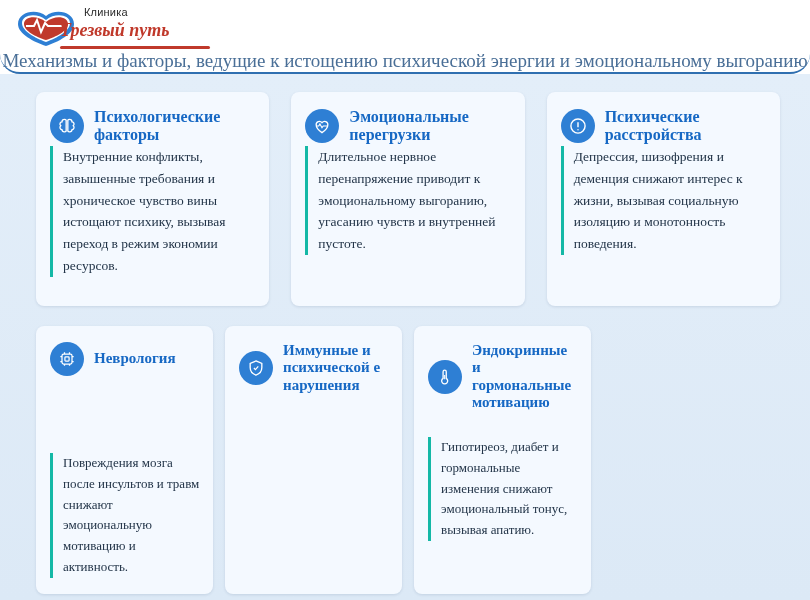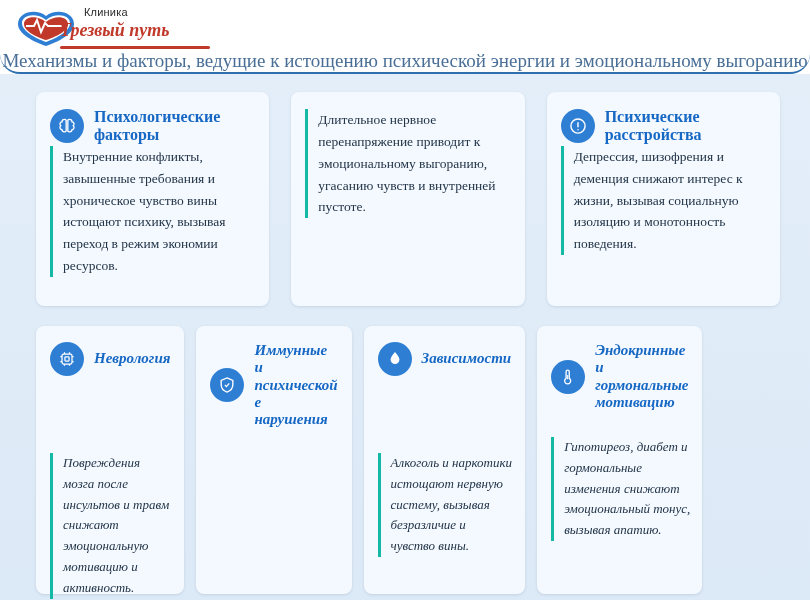--- a/index.html
+++ b/index.html
@@ -95,28 +95,27 @@
     display: flex;
     gap: 22px;
   }
   .grid-bottom {
     position: absolute;
     left: 36px;
     top: 326px;
     width: 624px;
     display: flex;
     gap: 12px;
-    font-style: italic;
   }
   .card {
     background: #f4f9ff;
     border-radius: 8px;
     box-shadow: 0 1px 3px rgba(30,60,100,.13);
     box-sizing: border-box;
-    padding: 16px 14px 14px 14px;
+    padding: 16px 20px 14px 14px;
     position: relative;
   }
   .grid-top .card {
     width: 234px;
     height: 214px;
   }
   .grid-bottom .card {
     width: 177px;
     height: 268px;
   }
@@ -196,20 +195,29 @@
             <path d="M9 4a3 3 0 0 0-3 3 2.6 2.6 0 0 0-1.5 4.6A2.8 2.8 0 0 0 6 16.5 2.8 2.8 0 0 0 9 19a2.4 2.4 0 0 0 2-1V5a2.4 2.4 0 0 0-2-1z"></path>
             <path d="M15 4a3 3 0 0 1 3 3 2.6 2.6 0 0 1 1.5 4.6A2.8 2.8 0 0 1 18 16.5 2.8 2.8 0 0 1 15 19a2.4 2.4 0 0 1-2-1V5a2.4 2.4 0 0 1 2-1z"></path>
           </svg>
         </span>
         <span class="card-title">Психологические факторы</span>
       </div>
       <div class="card-body">Внутренние конфликты, завышенные требования и хроническое чувство вины истощают психику, вызывая переход в режим экономии ресурсов.</div>
     </div>
 
     <div class="card">
+      <div class="card-head">
+        <span class="icon-circle">
+          <svg width="20" height="20" viewBox="0 0 24 24" fill="none" stroke="#ffffff" stroke-width="1.6">
+            <path d="M12 20s-7-4.6-7-9.4A3.9 3.9 0 0 1 12 8a3.9 3.9 0 0 1 7 2.6C19 15.4 12 20 12 20z"></path>
+            <path d="M5 12h3l1.5-2.5L12 14l1.5-2H19" stroke-width="1.3"></path>
+          </svg>
+        </span>
+        <span class="card-title">Эмоциональные перегрузки</span>
+      </div>
       <div class="card-body">Длительное нервное перенапряжение приводит к эмоциональному выгоранию, угасанию чувств и внутренней пустоте.</div>
     </div>
 
     <div class="card">
       <div class="card-head">
         <span class="icon-circle">
           <svg width="20" height="20" viewBox="0 0 24 24" fill="none" stroke="#ffffff" stroke-width="1.7">
             <circle cx="12" cy="12" r="8.5"></circle>
             <path d="M12 7.5v6"></path>
             <circle cx="12" cy="16.6" r="0.9" fill="#ffffff" stroke="none"></circle>
@@ -243,31 +251,20 @@
         <span class="icon-circle">
           <svg width="20" height="20" viewBox="0 0 24 24" fill="none" stroke="#ffffff" stroke-width="1.6">
             <path d="M12 3.5l7 3v5c0 4.3-3 7.7-7 9-4-1.3-7-4.7-7-9v-5z"></path>
             <path d="M9.5 12l1.8 1.9 3.4-3.8" stroke-width="1.5"></path>
           </svg>
         </span>
         <span class="card-title">Иммунные и психической е нарушения</span>
       </div>
     </div>
 
-    <div class="card">
-      <div class="card-head">
-        <span class="icon-circle">
-          <svg width="20" height="20" viewBox="0 0 24 24" fill="#ffffff" stroke="none">
-            <path d="M12 3.5c3.2 4 5.3 6.6 5.3 9.2A5.3 5.3 0 0 1 6.7 12.7C6.7 10.1 8.8 7.5 12 3.5z"></path>
-          </svg>
-        </span>
-        <span class="card-title">Зависимости</span>
-      </div>
-      <div class="card-body pos-abs-body" style="top:126px;">Алкоголь и наркотики истощают нервную систему, вызывая безразличие и чувство вины.</div>
-    </div>
 
     <div class="card">
       <div class="card-head">
         <span class="icon-circle">
           <svg width="20" height="20" viewBox="0 0 24 24" fill="none" stroke="#ffffff" stroke-width="1.6">
             <path d="M13.5 13.6V5.6a1.9 1.9 0 0 0-3.8 0v8a3.6 3.6 0 1 0 3.8 0z"></path>
             <path d="M11.6 9.5v5.2" stroke-width="1.3"></path>
           </svg>
         </span>
         <span class="card-title">Эндокринные и гормональные мотивацию</span>

